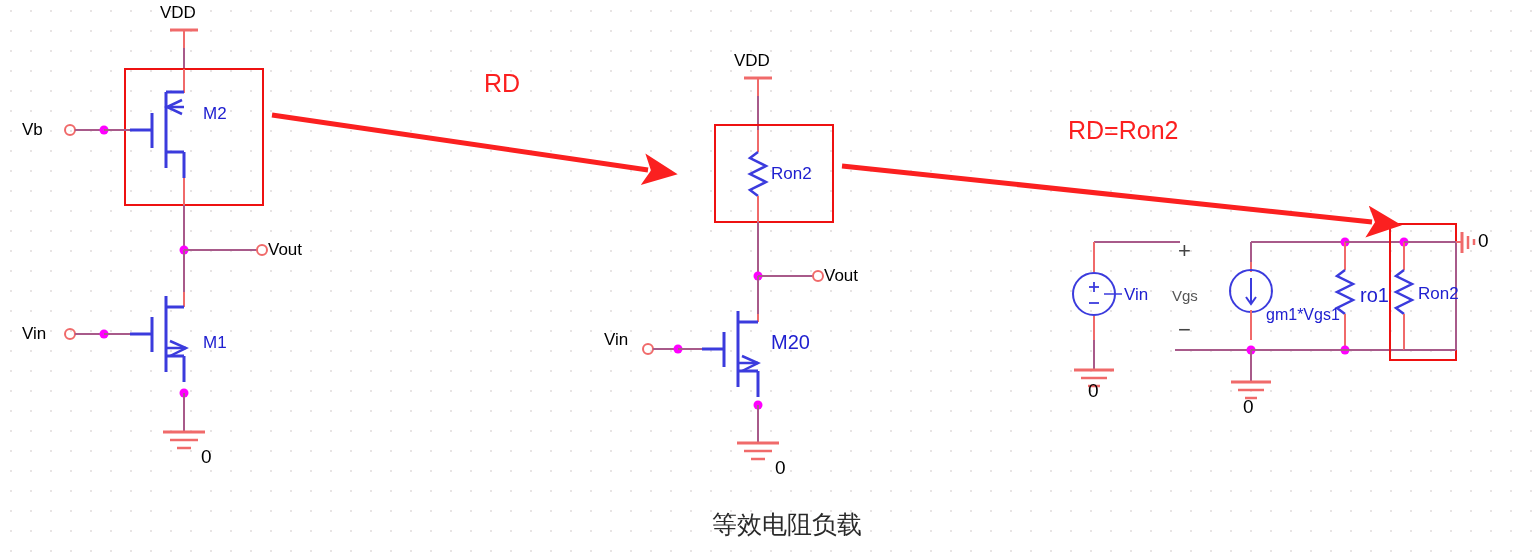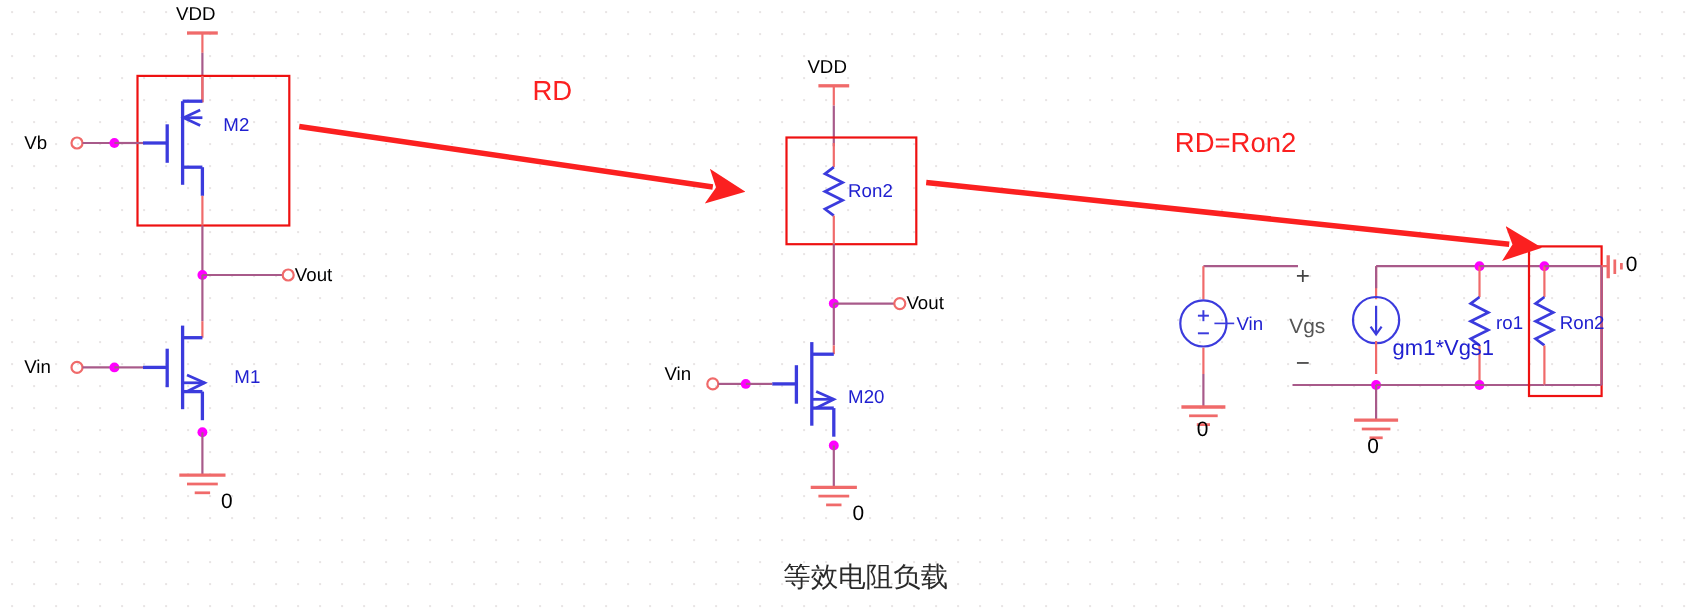--- a/index.html
+++ b/index.html
@@ -35,30 +35,30 @@
   .lbl-net {           
     color: #000000;
     font-size: 17px;
   }
   .lbl-ref {           
     color: #2020d0;
     font-size: 17px;
   }
   .lbl-ref-plain {     
     color: #2020d0;
-    font-size: 17px;
+    font-size: 20px;
   }
   .lbl-red {           
     color: #fb2020;
     font-size: 25px;
     text-align: center;
   }
   .lbl-gray {
     color: #555555;
-    font-size: 19px;
+    font-size: 15px;
   }
   .lbl-pm {
     color: #444444;
     font-size: 22px;
   }
   .caption {
     position: absolute;
     color: #2a2a2a;
     font-family: "Liberation Serif", serif;
     font-size: 25px;
@@ -237,36 +237,36 @@
       <path d="M272,115 L648,170" stroke="#fb2020" stroke-width="5" fill="none" marker-end="url(#redarrow)"></path>
       <path d="M842,166 L1372,222" stroke="#fb2020" stroke-width="5" fill="none" marker-end="url(#redarrow)"></path>
     </g>
   </svg>
 
   <div class="lbl lbl-net" style="left:160px; top:4px;">VDD</div>
   <div class="lbl lbl-net" style="left:22px; top:121px;">Vb</div>
   <div class="lbl lbl-ref" style="left:203px; top:105px;">M2</div>
   <div class="lbl lbl-net" style="left:268px; top:241px;">Vout</div>
   <div class="lbl lbl-net" style="left:22px; top:325px;">Vin</div>
-  <div class="lbl lbl-ref" style="left:213px; top:334px;">M1</div>
+  <div class="lbl lbl-ref" style="left:203px; top:334px;">M1</div>
   <div class="lbl lbl-net" style="left:201px; top:447px; font-size:19px;">0</div>
 
   <div class="lbl lbl-net" style="left:734px; top:52px;">VDD</div>
   <div class="lbl lbl-ref" style="left:771px; top:165px;">Ron2</div>
   <div class="lbl lbl-net" style="left:824px; top:267px;">Vout</div>
   <div class="lbl lbl-net" style="left:604px; top:331px;">Vin</div>
-  <div class="lbl lbl-ref-plain" style="left:771px; top:352px;">M20</div>
+  <div class="lbl lbl-ref-plain" style="left:771px; top:332px;">M20</div>
   <div class="lbl lbl-net" style="left:775px; top:458px; font-size:19px;">0</div>
 
   <div class="lbl lbl-ref" style="left:1124px; top:286px;">Vin</div>
   <div class="lbl lbl-net" style="left:1088px; top:381px; font-size:19px;">0</div>
   <div class="lbl lbl-pm" style="left:1178px; top:240px;">+</div>
   <div class="lbl lbl-gray" style="left:1172px; top:288px;">Vgs</div>
   <div class="lbl lbl-pm" style="left:1178px; top:319px;">−</div>
-  <div class="lbl lbl-ref" style="left:1266px; top:307px; font-size:20px;">gm1*Vgs1</div>
+  <div class="lbl lbl-ref" style="left:1266px; top:307px; font-size:16px;">gm1*Vgs1</div>
   <div class="lbl lbl-ref-plain" style="left:1360px; top:285px;">ro1</div>
   <div class="lbl lbl-ref" style="left:1418px; top:285px;">Ron2</div>
   <div class="lbl lbl-net" style="left:1243px; top:397px; font-size:19px;">0</div>
   <div class="lbl lbl-net" style="left:1478px; top:231px; font-size:19px;">0</div>
 
   <div class="lbl lbl-red" style="left:484px; top:71px;">RD</div>
   <div class="lbl lbl-red" style="left:1068px; top:118px;">RD=Ron2</div>
 
   <div class="caption" style="left:712px; top:508px;">等效电阻负载</div>
 

